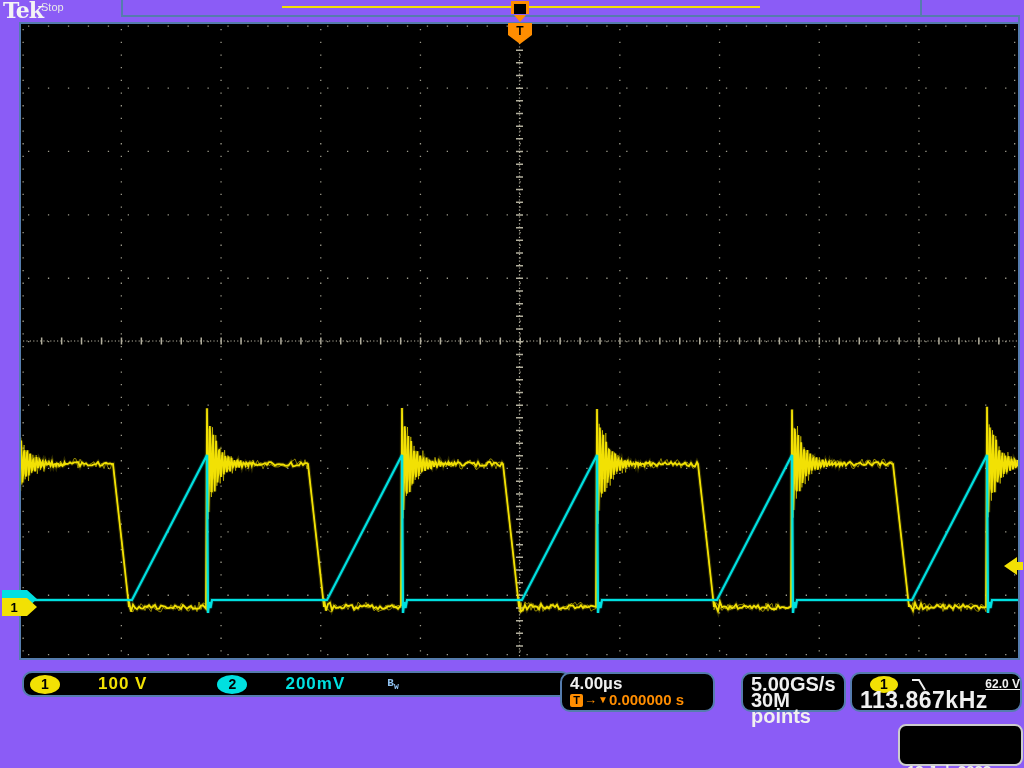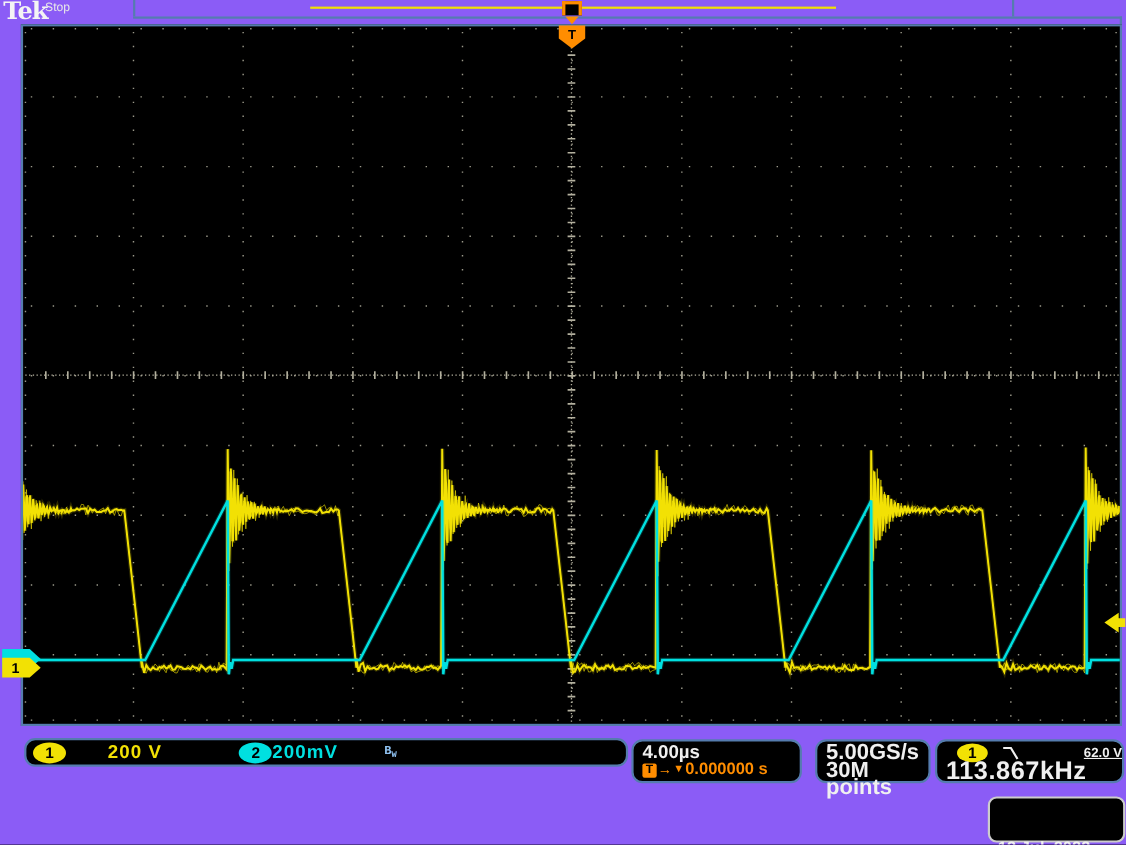--- a/index.html
+++ b/index.html
@@ -31,27 +31,27 @@
   
   .trig-level{position:absolute;left:1002px;top:555px;width:22px;height:22px;}
   
   .box{position:absolute;background:#000;border:2px solid var(--frame);border-radius:10px;
        color:#f0f0f0;font-weight:bold;}
   #ch-box{left:22px;top:671px;width:545px;height:22px;display:flex;align-items:center;}
   .badge{display:inline-block;width:30px;height:19px;border-radius:50%;color:#000;
          font-size:14px;font-weight:bold;text-align:center;line-height:19px;flex:none;}
   .b-y{background:var(--ch1);} .b-c{background:var(--ch2);}
   .ch1-scale{color:var(--ch1);font-size:17px;letter-spacing:1px;margin-left:38px;}
-  .ch2-scale{color:var(--ch2);font-size:17px;letter-spacing:1px;}
+  .ch2-scale{color:var(--ch2);font-size:17px;letter-spacing:1px;margin-left:38px;}
   .bw{color:#8fc1f0;font-size:11px;margin-left:42px;font-family:Liberation Mono, monospace;}
   .bw sub{font-size:8px;}
   #ch-box .badge:first-child{margin-left:6px;}
   #ch-box .b-c{margin-left:70px;}
   .twoline{padding:2px 0 2px 8px;line-height:16px;font-size:17px;}
-  #horiz-box{left:574px;top:672px;width:143px;height:32px;}
+  #horiz-box{left:560px;top:672px;width:143px;height:32px;}
   .delay-row{color:var(--trig);font-size:15px;display:flex;align-items:center;height:16px;}
   .tbox{display:inline-block;width:13px;height:13px;background:var(--trig);border-radius:2px;
         color:#000;font-size:11px;font-weight:bold;text-align:center;line-height:13px;flex:none;}
   .delay-row .arr{font-size:13px;margin:0 1px;}
   .delay-row .mark{font-size:10px;margin-right:1px;}
   #acq-box{left:741px;top:672px;width:93px;height:32px;font-size:20px;}
   #trig-box{left:850px;top:672px;width:160px;height:32px;}
   .trig-row1{display:flex;align-items:center;height:16px;}
   .trig-row1 .badge{width:28px;height:17px;line-height:17px;margin-left:10px;}
   .edge-icon{margin-left:12px;flex:none;}
@@ -104,21 +104,21 @@
   </div>
 
   <div class="trig-level">
     <svg width="22" height="22" viewBox="0 0 22 22">
       <polygon points="2,11 15,2 15,7 21,7 21,15 15,15 15,20" fill="#f2e104"></polygon>
     </svg>
   </div>
 
   <div class="box" id="ch-box">
     <span class="badge b-y">1</span>
-    <span class="ch1-scale">200 V</span>
+    <span class="ch1-scale">100 V</span>
     <span class="badge b-c">2</span>
     <span class="ch2-scale">200mV</span>
     <span class="bw"><span>B</span><sub>W</sub></span>
   </div>
 
   <div class="box twoline" id="horiz-box">
     <div>4.00µs</div>
     <div class="delay-row">
       <span class="tbox">T</span>
         <span class="arr">→</span>

